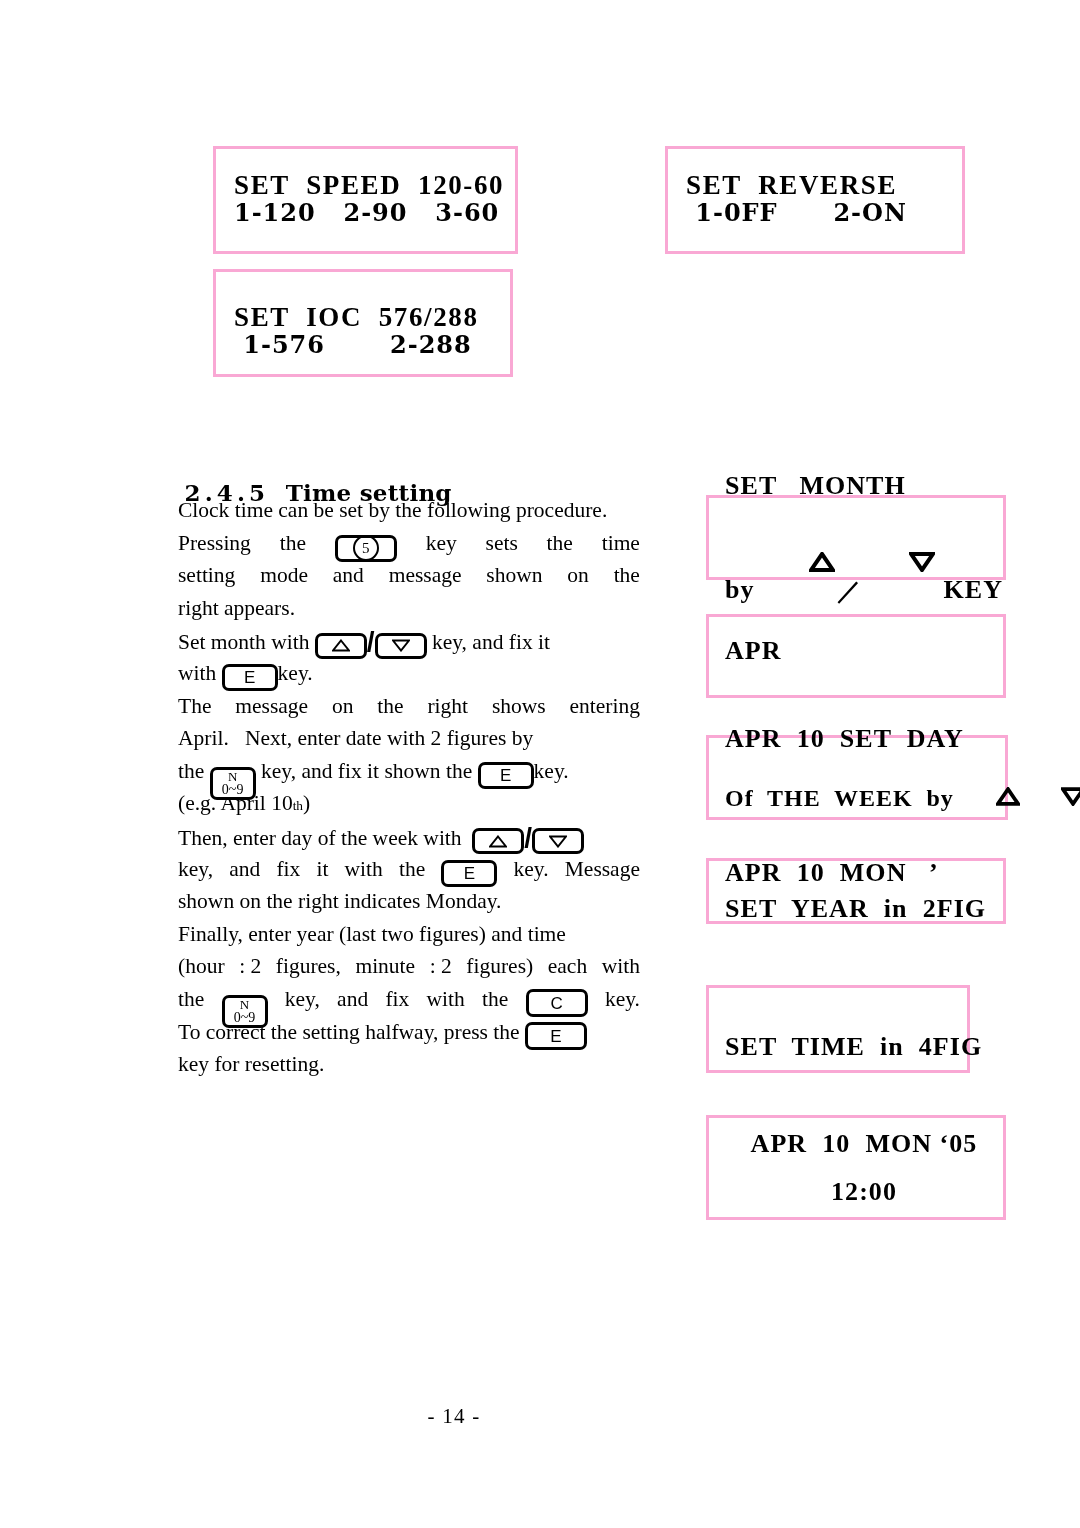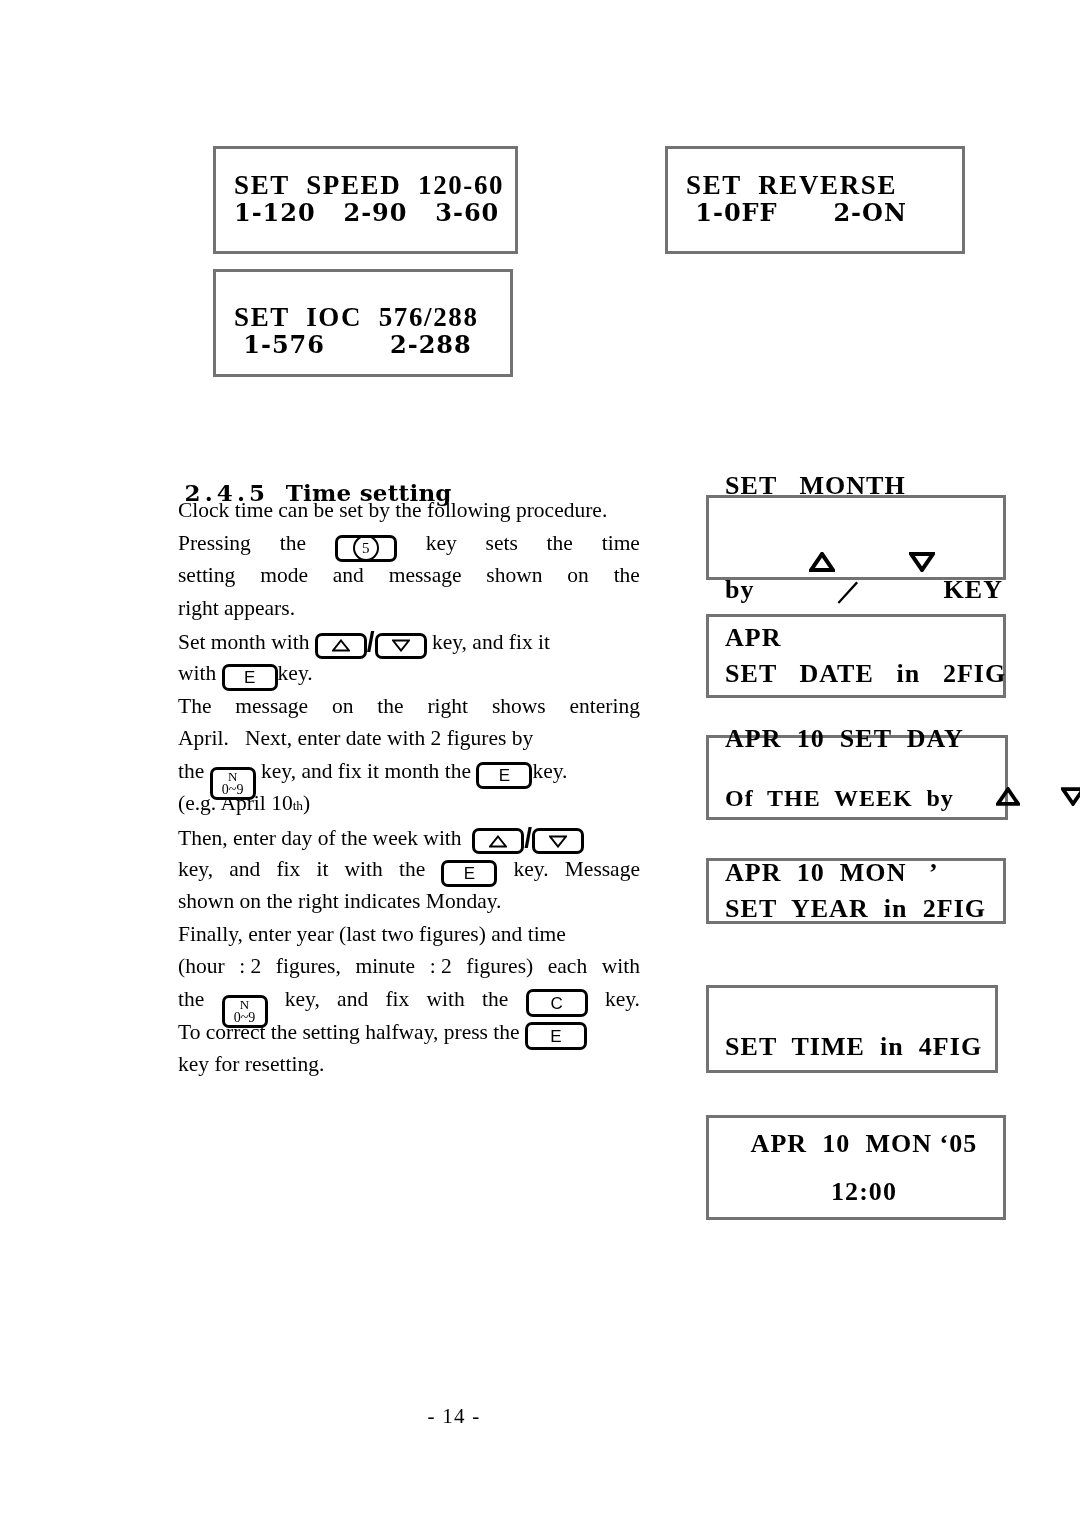--- a/index.html
+++ b/index.html
@@ -12,21 +12,21 @@
     height: 1528px;
     position: relative;
     font-family: "Liberation Serif", "DejaVu Serif", serif;
     color: #000000;
     overflow: hidden;
   }
 
   
   .lcd {
     position: absolute;
-    border: 3px solid #737373;
+    border: 3px solid #f9a8d4;
     background: #fff;
     box-sizing: border-box;
     font-family: "Liberation Serif", "DejaVu Serif", serif;
   }
   .lcd .ln {
     white-space: pre;
     font-weight: bold;
     letter-spacing: 0.02em;
   }
 
@@ -237,21 +237,21 @@
     </div>
     <div class="line just-start">
       <span class="w">April.   Next, enter date with 2 figures by</span>
     </div>
     <div class="line just-start">
       <span class="w">the</span><span>&nbsp;</span>
       <span class="key key-n">
         <span class="n-top">N</span>
         <span class="n-bot">0~9</span>
       </span>
-      <span>&nbsp;</span><span class="w">key, and fix it month the</span><span>&nbsp;</span>
+      <span>&nbsp;</span><span class="w">key, and fix it shown the</span><span>&nbsp;</span>
       <span class="key key-e">
         <span>E</span>
       </span>
       <span class="w">key.</span>
     </div>
     <div class="line just-start">
       <span class="w">(e.g. April 10</span><span class="sup">th</span><span class="w">)</span>
     </div>
     <div class="line just-start">
       <span class="w">Then, enter day of the week with</span><span>&nbsp;&nbsp;</span>
@@ -344,21 +344,20 @@
           <polygon points="2,2 24,2 13,18" fill="none" stroke="#000" stroke-width="4"></polygon>
         </svg>
     </span>
     <span style="display:inline-block;width:20px;"></span>
     <span>KEY</span>
   </div>
 </div>
 
 <div class="lcd lcd-r" style="left:706px; top:614px; width:300px; height:84px; padding:0 0 0 16px;">
   <div class="ln" style="margin-bottom:10px;">APR</div>
-  <div class="ln">SET   DATE   in   2FIG</div>
 </div>
 
 <div class="lcd lcd-r" style="left:706px; top:735px; width:302px; height:85px; padding:4px 0 0 16px;">
   <div class="ln" style="margin-bottom:10px;">APR  10  SET  DAY</div>
   <div class="ln" style="display:flex;align-items:center;font-size:24px;">
     <span>Of  THE  WEEK  by</span>
     <span style="display:inline-block;width:8px;"></span>
     <span class="tri">
       <svg width="24" height="19" viewBox="0 0 26 20">
           <polygon points="13,2 24,18 2,18" fill="none" stroke="#000" stroke-width="4"></polygon>
@@ -370,21 +369,21 @@
         </svg>
     </span>
   </div>
 </div>
 
 <div class="lcd lcd-r" style="left:706px; top:858px; width:300px; height:66px; padding:0 0 0 16px;">
   <div class="ln" style="margin-bottom:10px;">APR  10  MON   ’</div>
   <div class="ln">SET  YEAR  in  2FIG</div>
 </div>
 
-<div class="lcd lcd-r" style="left:706px; top:985px; width:292px; height:88px; padding:0 0 0 16px; justify-content:flex-end;">
+<div class="lcd lcd-r" style="left:706px; top:985px; width:264px; height:88px; padding:0 0 0 16px; justify-content:flex-end;">
   <div class="ln" style="min-height:0;"></div>
   <div class="ln" style="margin-bottom:10px;">SET  TIME  in  4FIG</div>
 </div>
 
 <div class="lcd lcd-r" style="left:706px; top:1115px; width:300px; height:105px; padding:0 0 0 16px; align-items:center;">
   <div class="ln" style="margin-bottom:22px;">APR  10  MON ‘05</div>
   <div class="ln">12:00</div>
 </div>
 
 <div id="page-footer">- 14 -</div>

